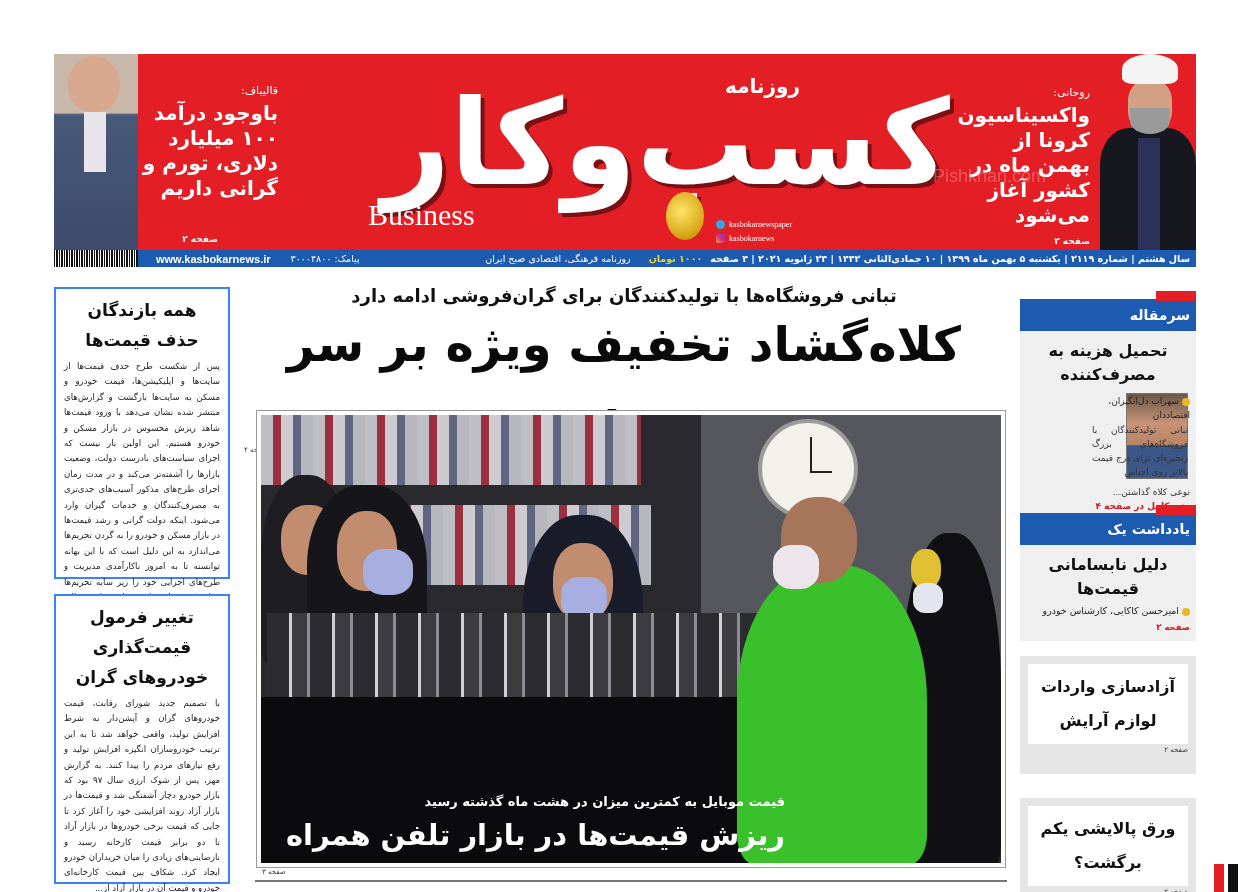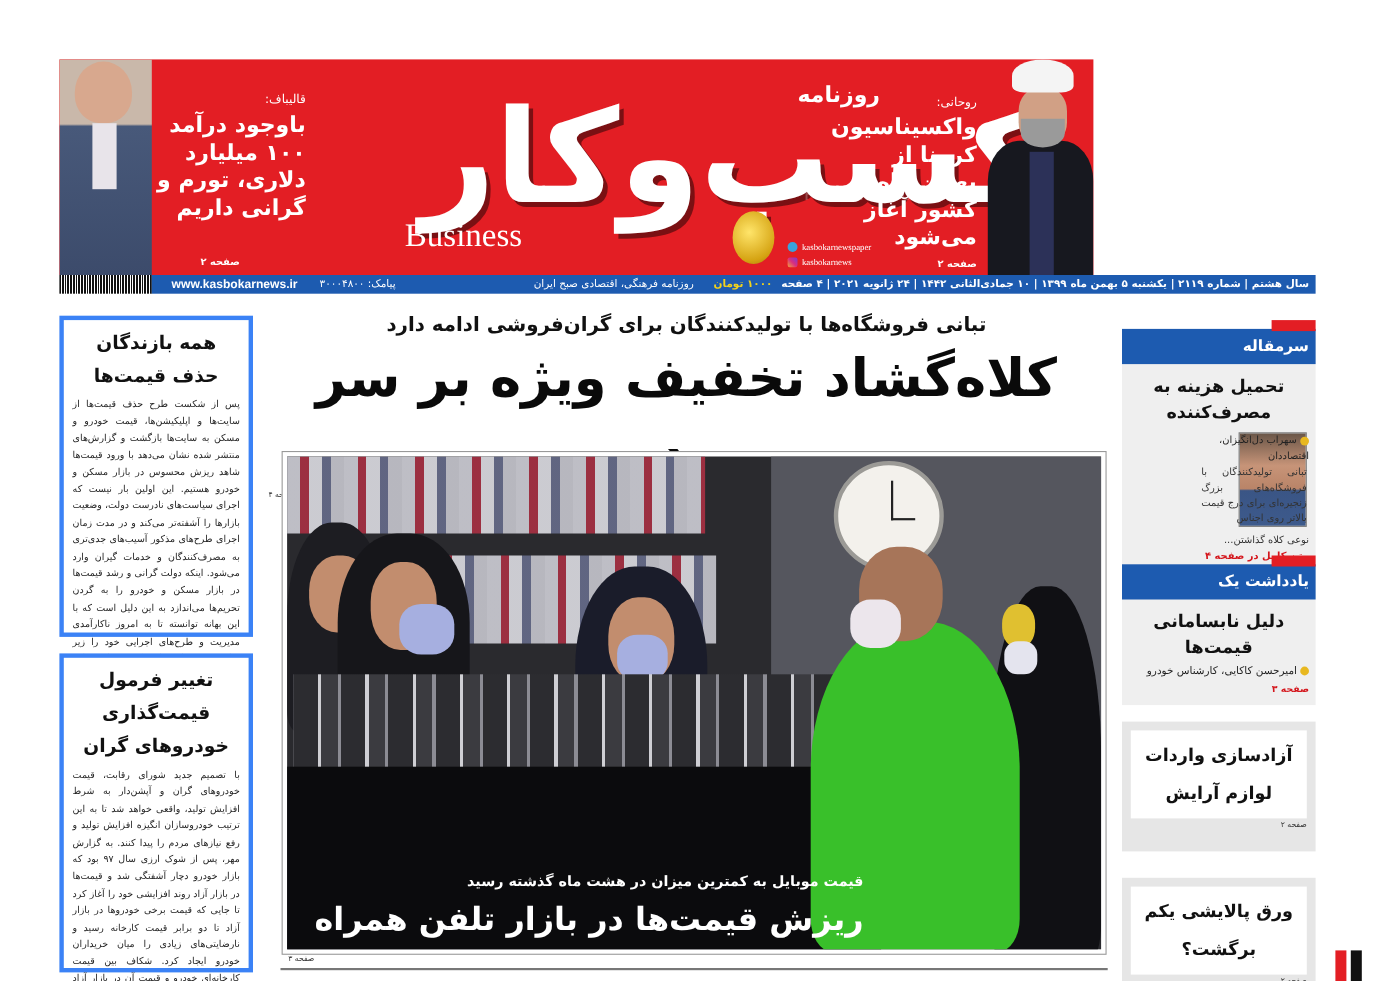--- a/index.html
+++ b/index.html
@@ -1,20 +1,20 @@
 <!DOCTYPE html>
 <html lang="fa" dir="rtl"><head>
 <meta charset="utf-8">
 <style>
   * { box-sizing: border-box; margin: 0; padding: 0; }
   html, body { width: 1250px; height: 892px; background: #ffffff; overflow: hidden; }
   body { font-family: "DejaVu Sans", sans-serif; color: #111; position: relative; direction: rtl; }
 
   
-  .masthead { position: absolute; left: 54px; top: 54px; width: 940px; height: 196px; background: #e31e24; overflow: hidden; }
+  .masthead { position: absolute; left: 54px; top: 54px; width: 1142px; height: 196px; background: #e31e24; overflow: hidden; }
   .portrait { position: absolute; bottom: 0; }
   .portrait-left { left: 0; width: 84px; height: 196px; background: linear-gradient(180deg, #c9b8aa 0%, #c9b8aa 30%, #48597a 31%, #3c4b6b 100%); }
   .portrait-left .head { position: absolute; left: 14px; top: 2px; width: 52px; height: 56px; border-radius: 50% 50% 45% 45%; background: #d8a88e; }
   .portrait-left .shirt { position: absolute; left: 30px; top: 58px; width: 22px; height: 60px; background: #e8e4ea; }
   .portrait-right { right: 0; width: 96px; height: 196px; }
   .portrait-right .turban { position: absolute; right: 18px; top: 0; width: 56px; height: 30px; border-radius: 50% 50% 20% 20%; background: #f4f4f4; }
   .portrait-right .face { position: absolute; right: 24px; top: 26px; width: 44px; height: 52px; border-radius: 40%; background: #d1a085; }
   .portrait-right .beard { position: absolute; right: 26px; top: 54px; width: 40px; height: 26px; border-radius: 0 0 50% 50%; background: #9a9a9a; }
   .portrait-right .robe { position: absolute; right: 0; top: 74px; width: 96px; height: 122px; background: #17181f; border-radius: 30% 30% 0 0; }
   .portrait-right .robe-inner { position: absolute; right: 36px; top: 84px; width: 22px; height: 112px; background: #2c3158; }
@@ -45,21 +45,21 @@
   
   .infobar { position: absolute; left: 138px; top: 250px; width: 1058px; height: 17px; background: #1d5bb0; color: #fff; font-size: 9.5px; display: flex; align-items: center; padding: 0 6px; white-space: nowrap; }
   .infobar .issue { margin-left: 8px; font-weight: bold; }
   .infobar .price { color: #f2d21b; font-weight: bold; margin-left: 18px; text-align: right; }
   .infobar .tagline { margin-left: 18px; }
   .infobar .sms { margin-right: auto; margin-left: 20px; }
   .infobar .url { font-family: "Liberation Sans", sans-serif; font-weight: bold; font-size: 11px; direction: ltr; margin-left: 12px; }
   .barcode { position: absolute; left: 54px; top: 250px; width: 84px; height: 17px; background: repeating-linear-gradient(90deg, #111 0 1px, #fff 1px 2px, #111 2px 4px, #fff 4px 5px); }
 
   
-  .left-box { position: absolute; left: 54px; width: 176px; border: 4px solid #3b82f6; padding: 6px 8px 4px; background: #fff; }
+  .left-box { position: absolute; left: 54px; width: 176px; border: 2px solid #3b82f6; padding: 6px 8px 4px; background: #fff; }
   .left-box .title { text-align: center; font-weight: bold; font-size: 17px; line-height: 30px; }
   .left-box .body { font-size: 8.6px; line-height: 15.4px; text-align: justify; color: #222; margin-top: 4px; }
   .left-box .pgnum { color: #d4161c; font-weight: bold; font-size: 16px; text-align: right; line-height: 16px; }
   #lbox1 { top: 287px; height: 292px; }
   #lbox2 { top: 594px; height: 290px; }
 
   
   .center { position: absolute; left: 244px; top: 282px; width: 760px; }
   .subhead { text-align: center; font-size: 18px; font-weight: bold; line-height: 28px; color: #111; }
   .headline { text-align: center; font-size: 48px; font-weight: bold; line-height: 68px; letter-spacing: -1px; color: #0a0a0a; }

